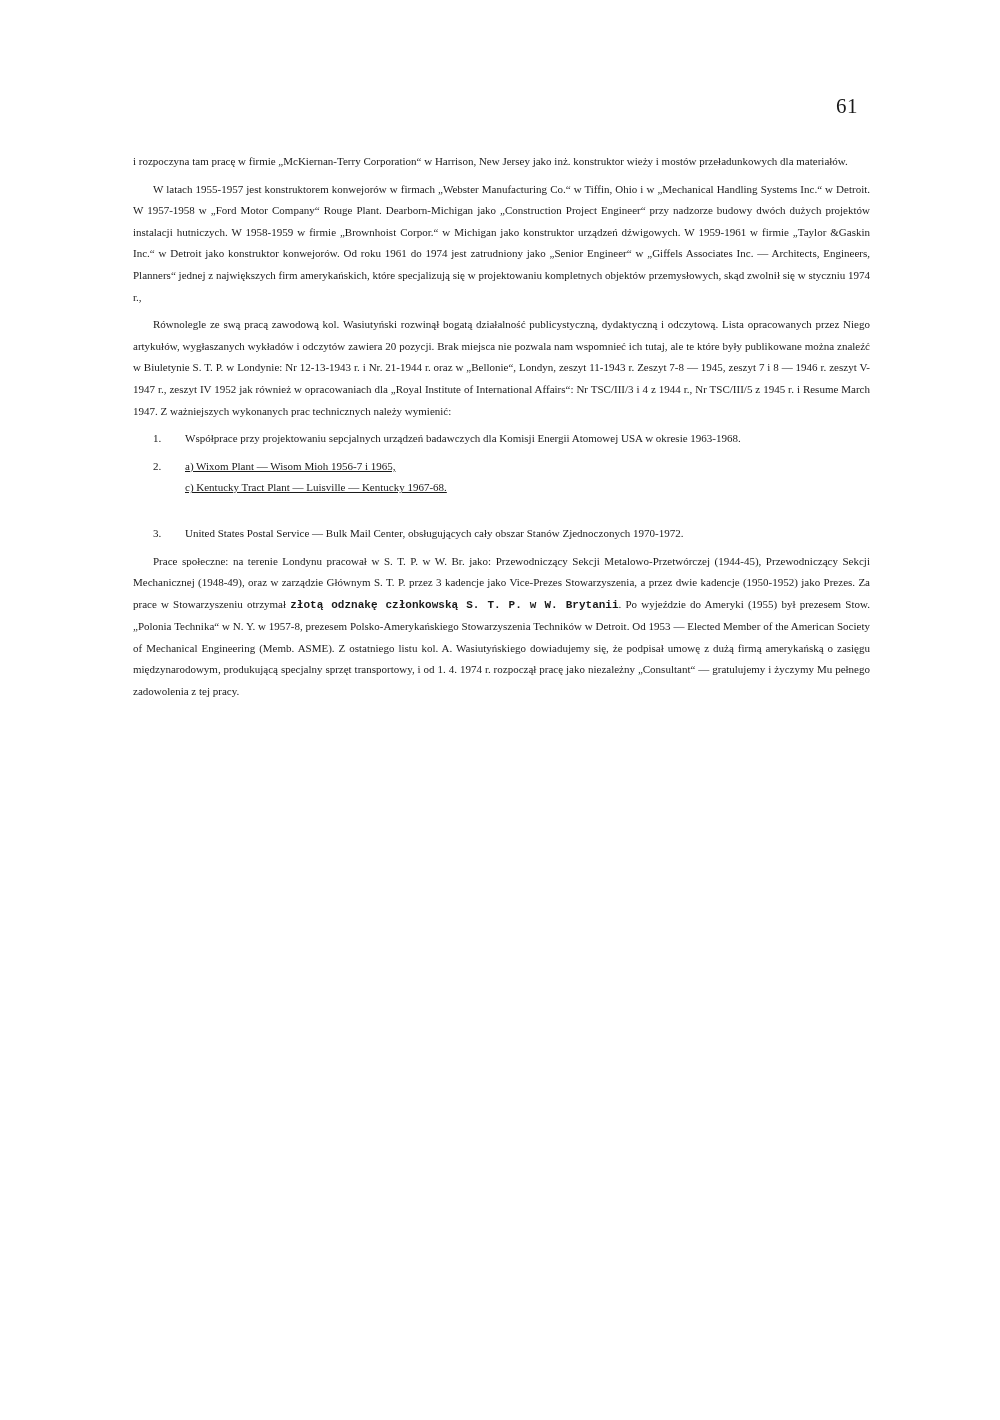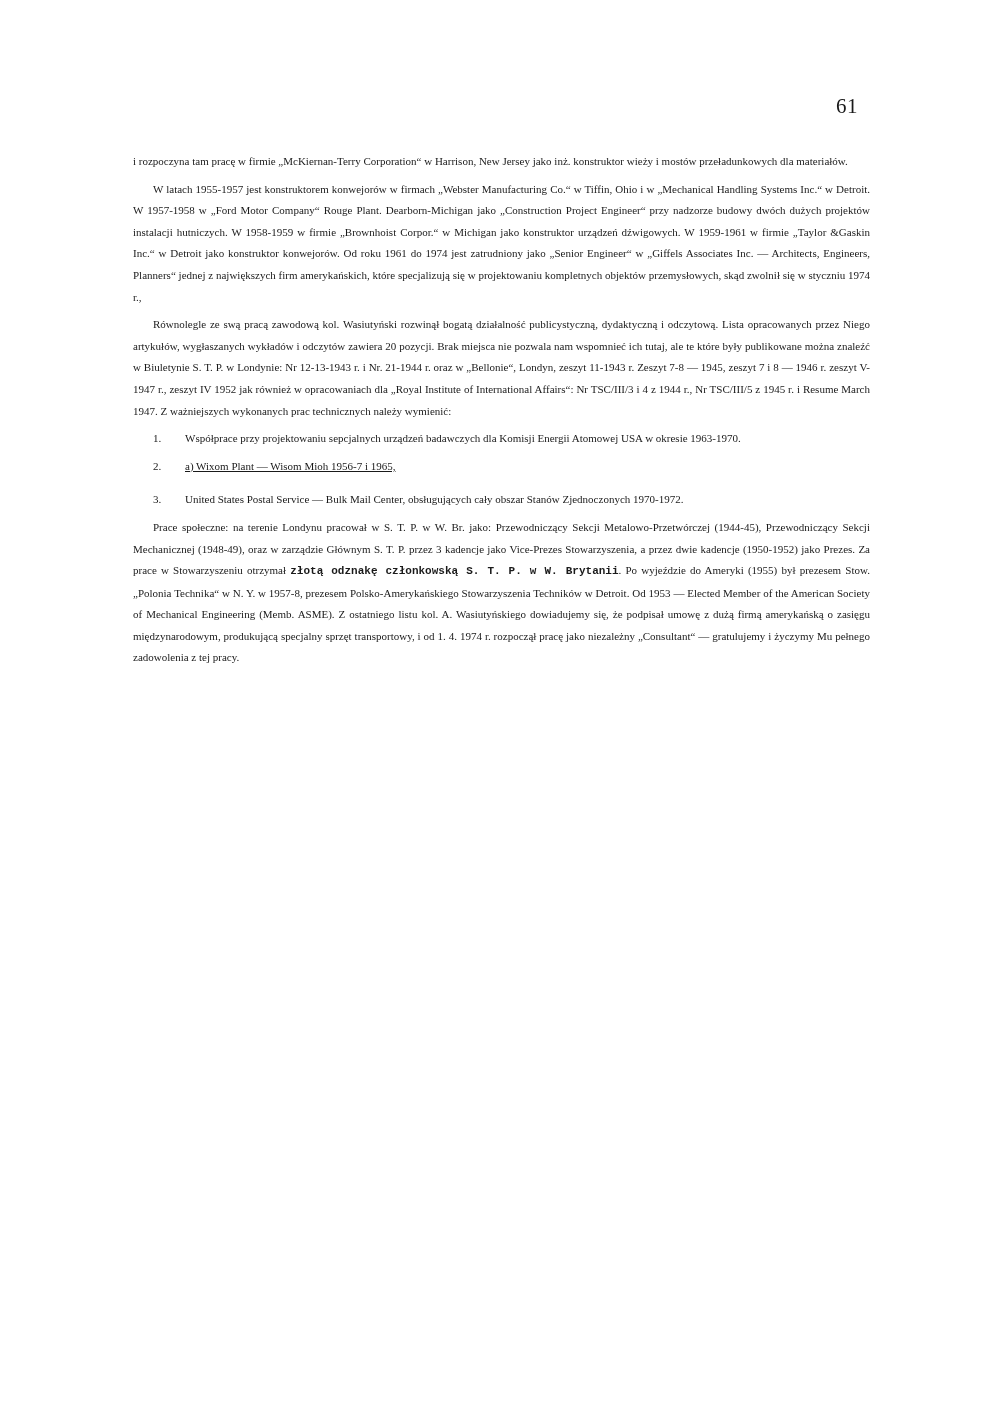--- a/index.html
+++ b/index.html
@@ -60,46 +60,47 @@
       list-style: none;
       margin: 0;
       padding: 0;
     }
     .sub-item {
       padding-left: 0;
       text-decoration: underline;
     }
     .list-item-3-second {
       display: block;
-      margin-top: 12px;
+      margin-top: 24px;
     }
     b.bold { font-weight: bold; font-family: Liberation Mono, monospace; }
   </style>
 </head>
 <body>
 
 <div class="page-number">61</div>
 
 <div class="text-block">
 
   <p class="para">i rozpoczyna tam pracę w firmie „McKiernan-Terry Corporation“ w Harrison, New Jersey jako inż. konstruktor wieży i mostów przeładunkowych dla materiałów.</p>
 
   <p class="para indent">W latach 1955-1957 jest konstruktorem konwejorów w firmach „Webster Manufacturing Co.“ w Tiffin, Ohio i w „Mechanical Handling Systems Inc.“ w Detroit. W 1957-1958 w „Ford Motor Company“ Rouge Plant. Dearborn-Michigan jako „Construction Project Engineer“ przy nadzorze budowy dwóch dużych projektów instalacji hutniczych. W 1958-1959 w firmie „Brownhoist Corpor.“ w Michigan jako konstruktor urządzeń dźwigowych. W 1959-1961 w firmie „Taylor &amp;Gaskin Inc.“ w Detroit jako konstruktor konwejorów. Od roku 1961 do 1974 jest zatrudniony jako „Senior Engineer“ w „Giffels Associates Inc. — Architects, Engineers, Planners“ jednej z największych firm amerykańskich, które specjalizują się w projektowaniu kompletnych objektów przemysłowych, skąd zwolnił się w styczniu 1974 r.,</p>
 
   <p class="para indent">Równolegle ze swą pracą zawodową kol. Wasiutyński rozwinął bogatą działalność publicystyczną, dydaktyczną i odczytową. Lista opracowanych przez Niego artykułów, wygłaszanych wykładów i odczytów zawiera 20 pozycji. Brak miejsca nie pozwala nam wspomnieć ich tutaj, ale te które były publikowane można znaleźć w Biuletynie S. T. P. w Londynie: Nr 12-13-1943 r. i Nr. 21-1944 r. oraz w „Bellonie“, Londyn, zeszyt 11-1943 r. Zeszyt 7-8 — 1945, zeszyt 7 i 8 — 1946 r. zeszyt V-1947 r., zeszyt IV 1952 jak również w opracowaniach dla „Royal Institute of International Affairs“: Nr TSC/III/3 i 4 z 1944 r., Nr TSC/III/5 z 1945 r. i Resume March 1947. Z ważniejszych wykonanych prac technicznych należy wymienić:</p>
 
   <ul class="list">
     <li class="list-item">
       <span class="list-num">1.</span>
-      <span>Współprace przy projektowaniu sepcjalnych urządzeń badawczych dla Komisji Energii Atomowej USA w okresie 1963-1970.</span>
+      <span>Współprace przy projektowaniu sepcjalnych urządzeń badawczych dla Komisji Energii Atomowej USA w okresie 1963-1968.</span>
     </li>
     <li class="list-item">
       <span class="list-num">2.</span>
       <ul class="sub-list">
         <li class="sub-item">a) Wixom Plant — Wisom Mioh 1956-7 i 1965,</li>
+        <li class="sub-item">c) Kentucky Tract Plant — Luisville — Kentucky 1967-68.</li>
       </ul>
     </li>
     <li class="list-item">
       <span class="list-num">3.</span>
       <span class="list-item-3-second">United States Postal Service — Bulk Mail Center, obsługujących cały obszar Stanów Zjednoczonych 1970-1972.</span>
     </li>
   </ul>
 
   <p class="para indent"><span>Prace społeczne: na terenie Londynu pracował w S. T. P. w W. Br. jako: Przewodniczący Sekcji Metalowo-Przetwórczej (1944-45), Przewodniczący Sekcji Mechanicznej (1948-49), oraz w zarządzie Głównym S. T. P. przez 3 kadencje jako Vice-Prezes Stowarzyszenia, a przez dwie kadencje (1950-1952) jako Prezes. Za prace w Stowarzyszeniu otrzymał </span><b class="bold">złotą odznakę członkowską S. T. P. w W. Brytanii</b><span>. Po wyjeździe do Ameryki (1955) był prezesem Stow. „Polonia Technika“ w N. Y. w 1957-8, prezesem Polsko-Amerykańskiego Stowarzyszenia Techników w Detroit. Od 1953 — Elected Member of the American Society of Mechanical Engineering (Memb. ASME). Z ostatniego listu kol. A. Wasiutyńskiego dowiadujemy się, że podpisał umowę z dużą firmą amerykańską o zasięgu międzynarodowym, produkującą specjalny sprzęt transportowy, i od 1. 4. 1974 r. rozpoczął pracę jako niezależny „Consultant“ — gratulujemy i życzymy Mu pełnego zadowolenia z tej pracy.</span></p>
 

